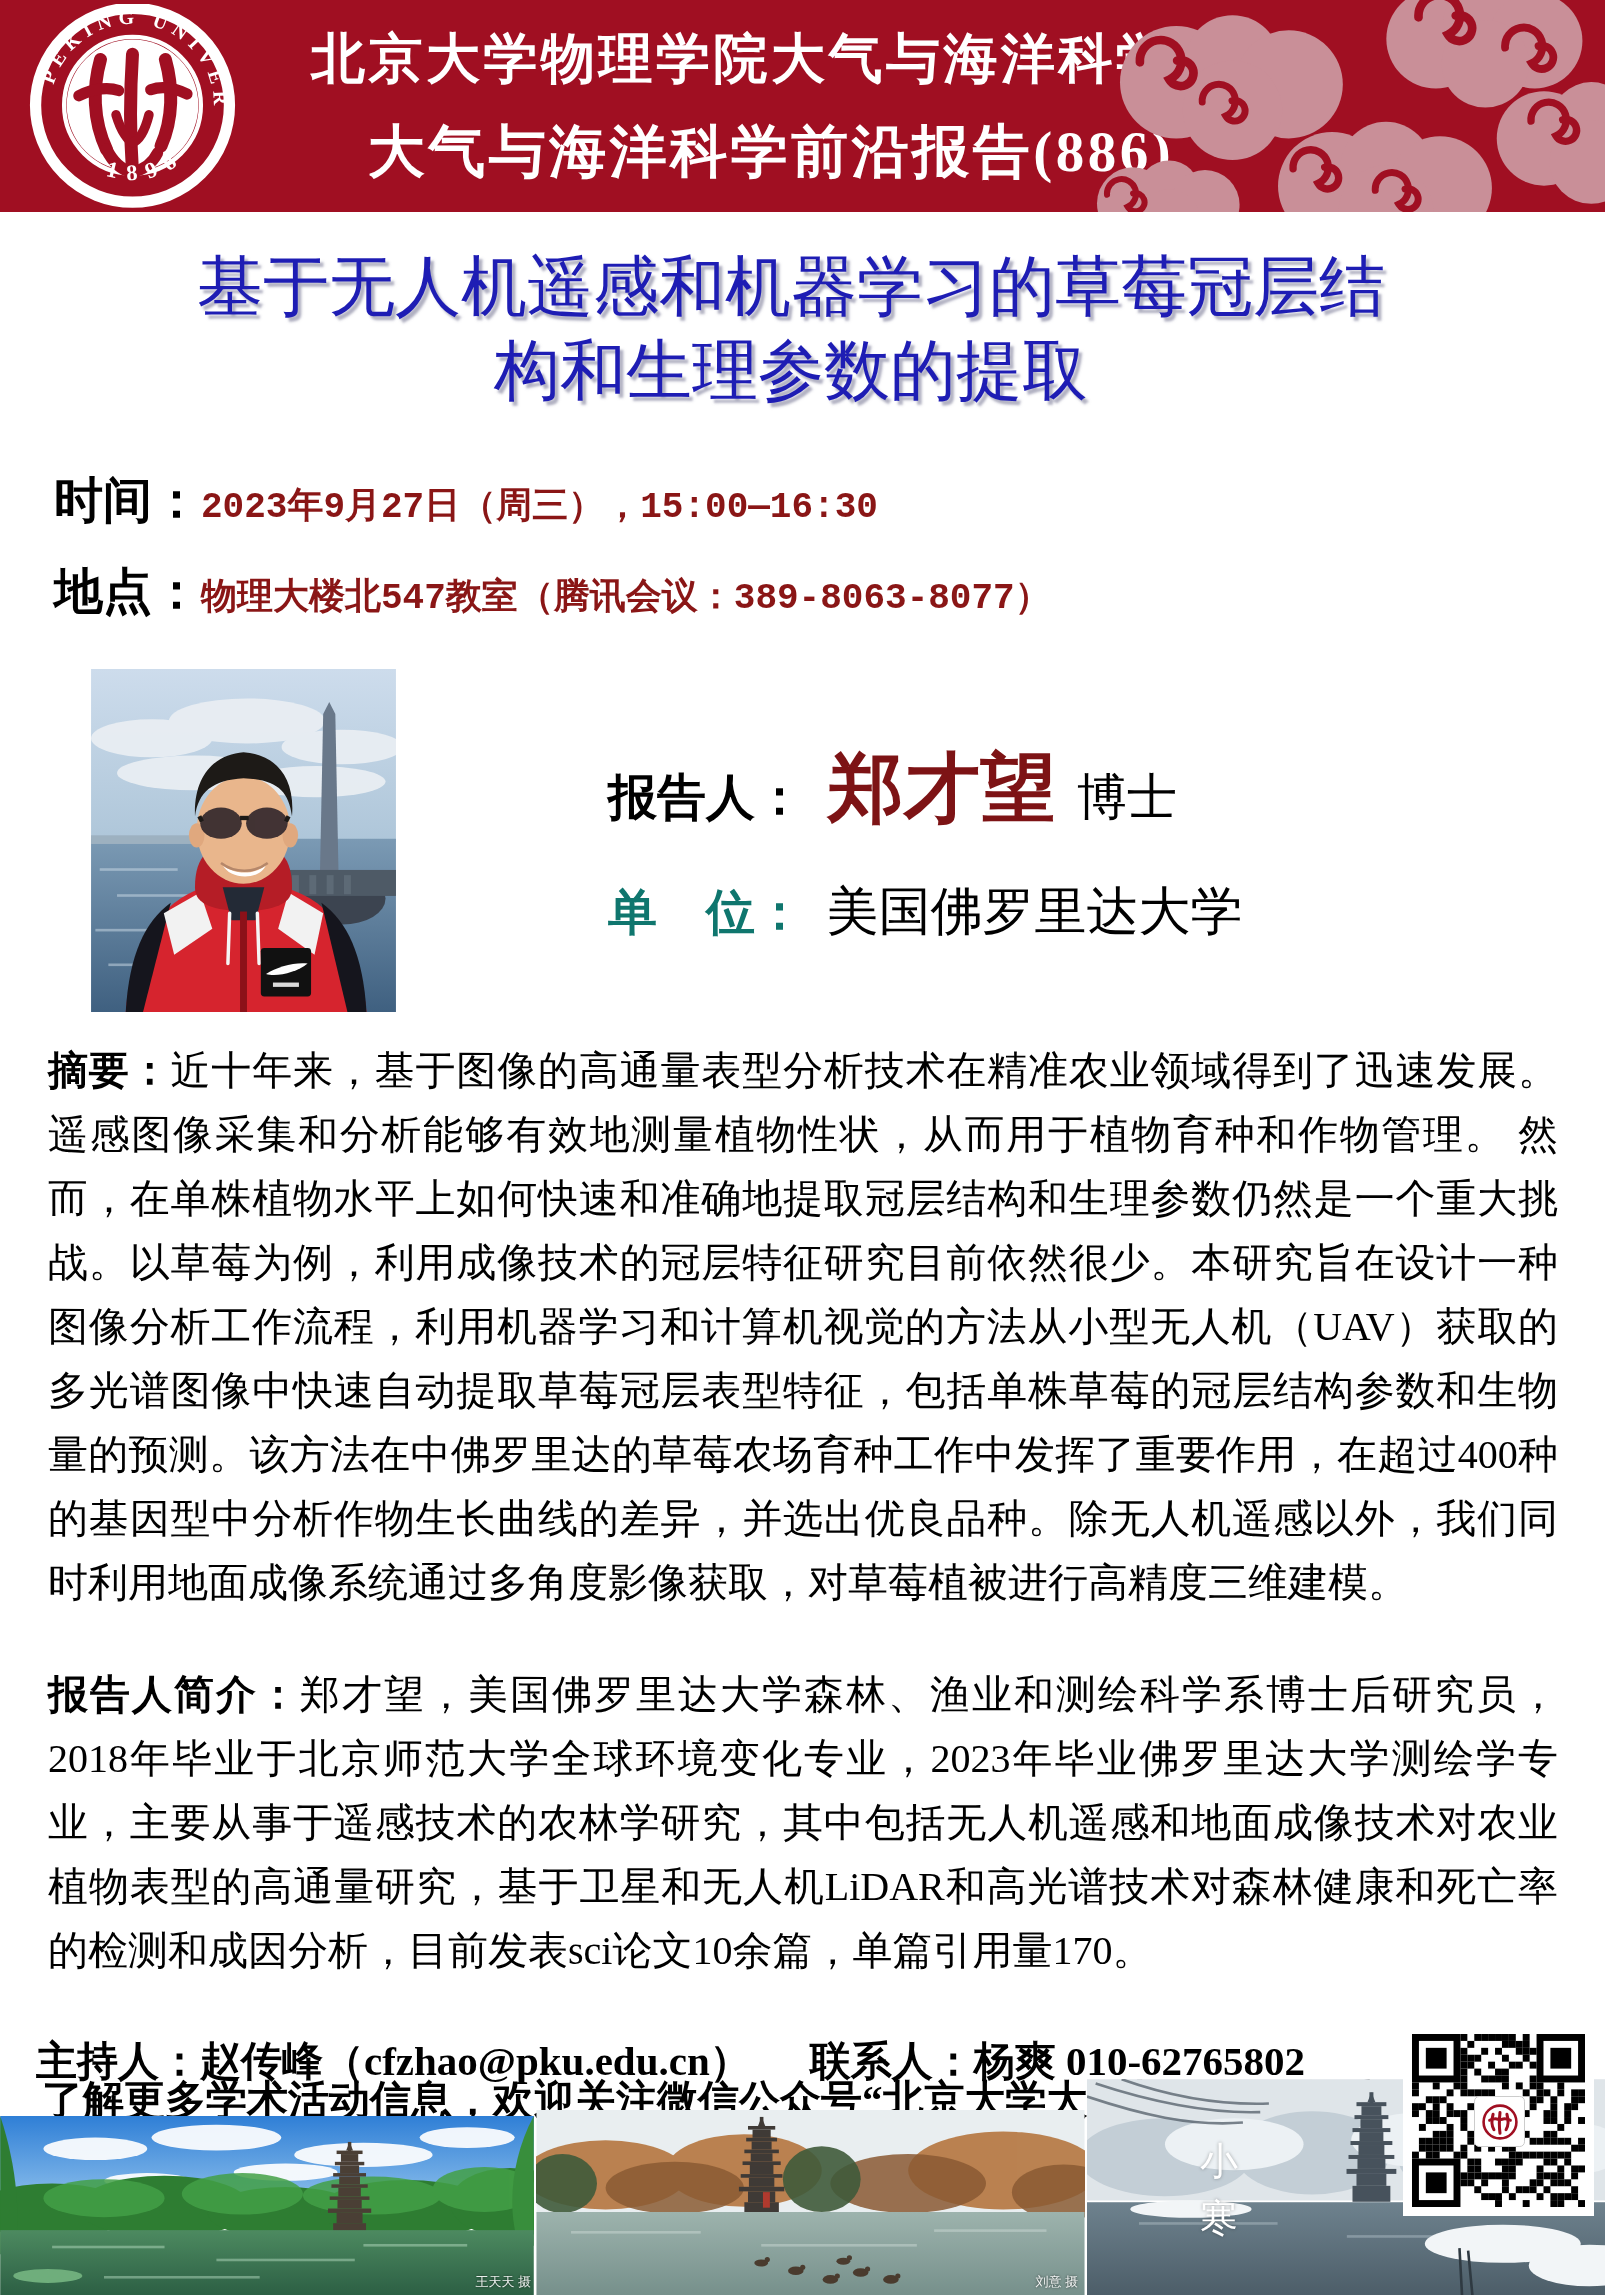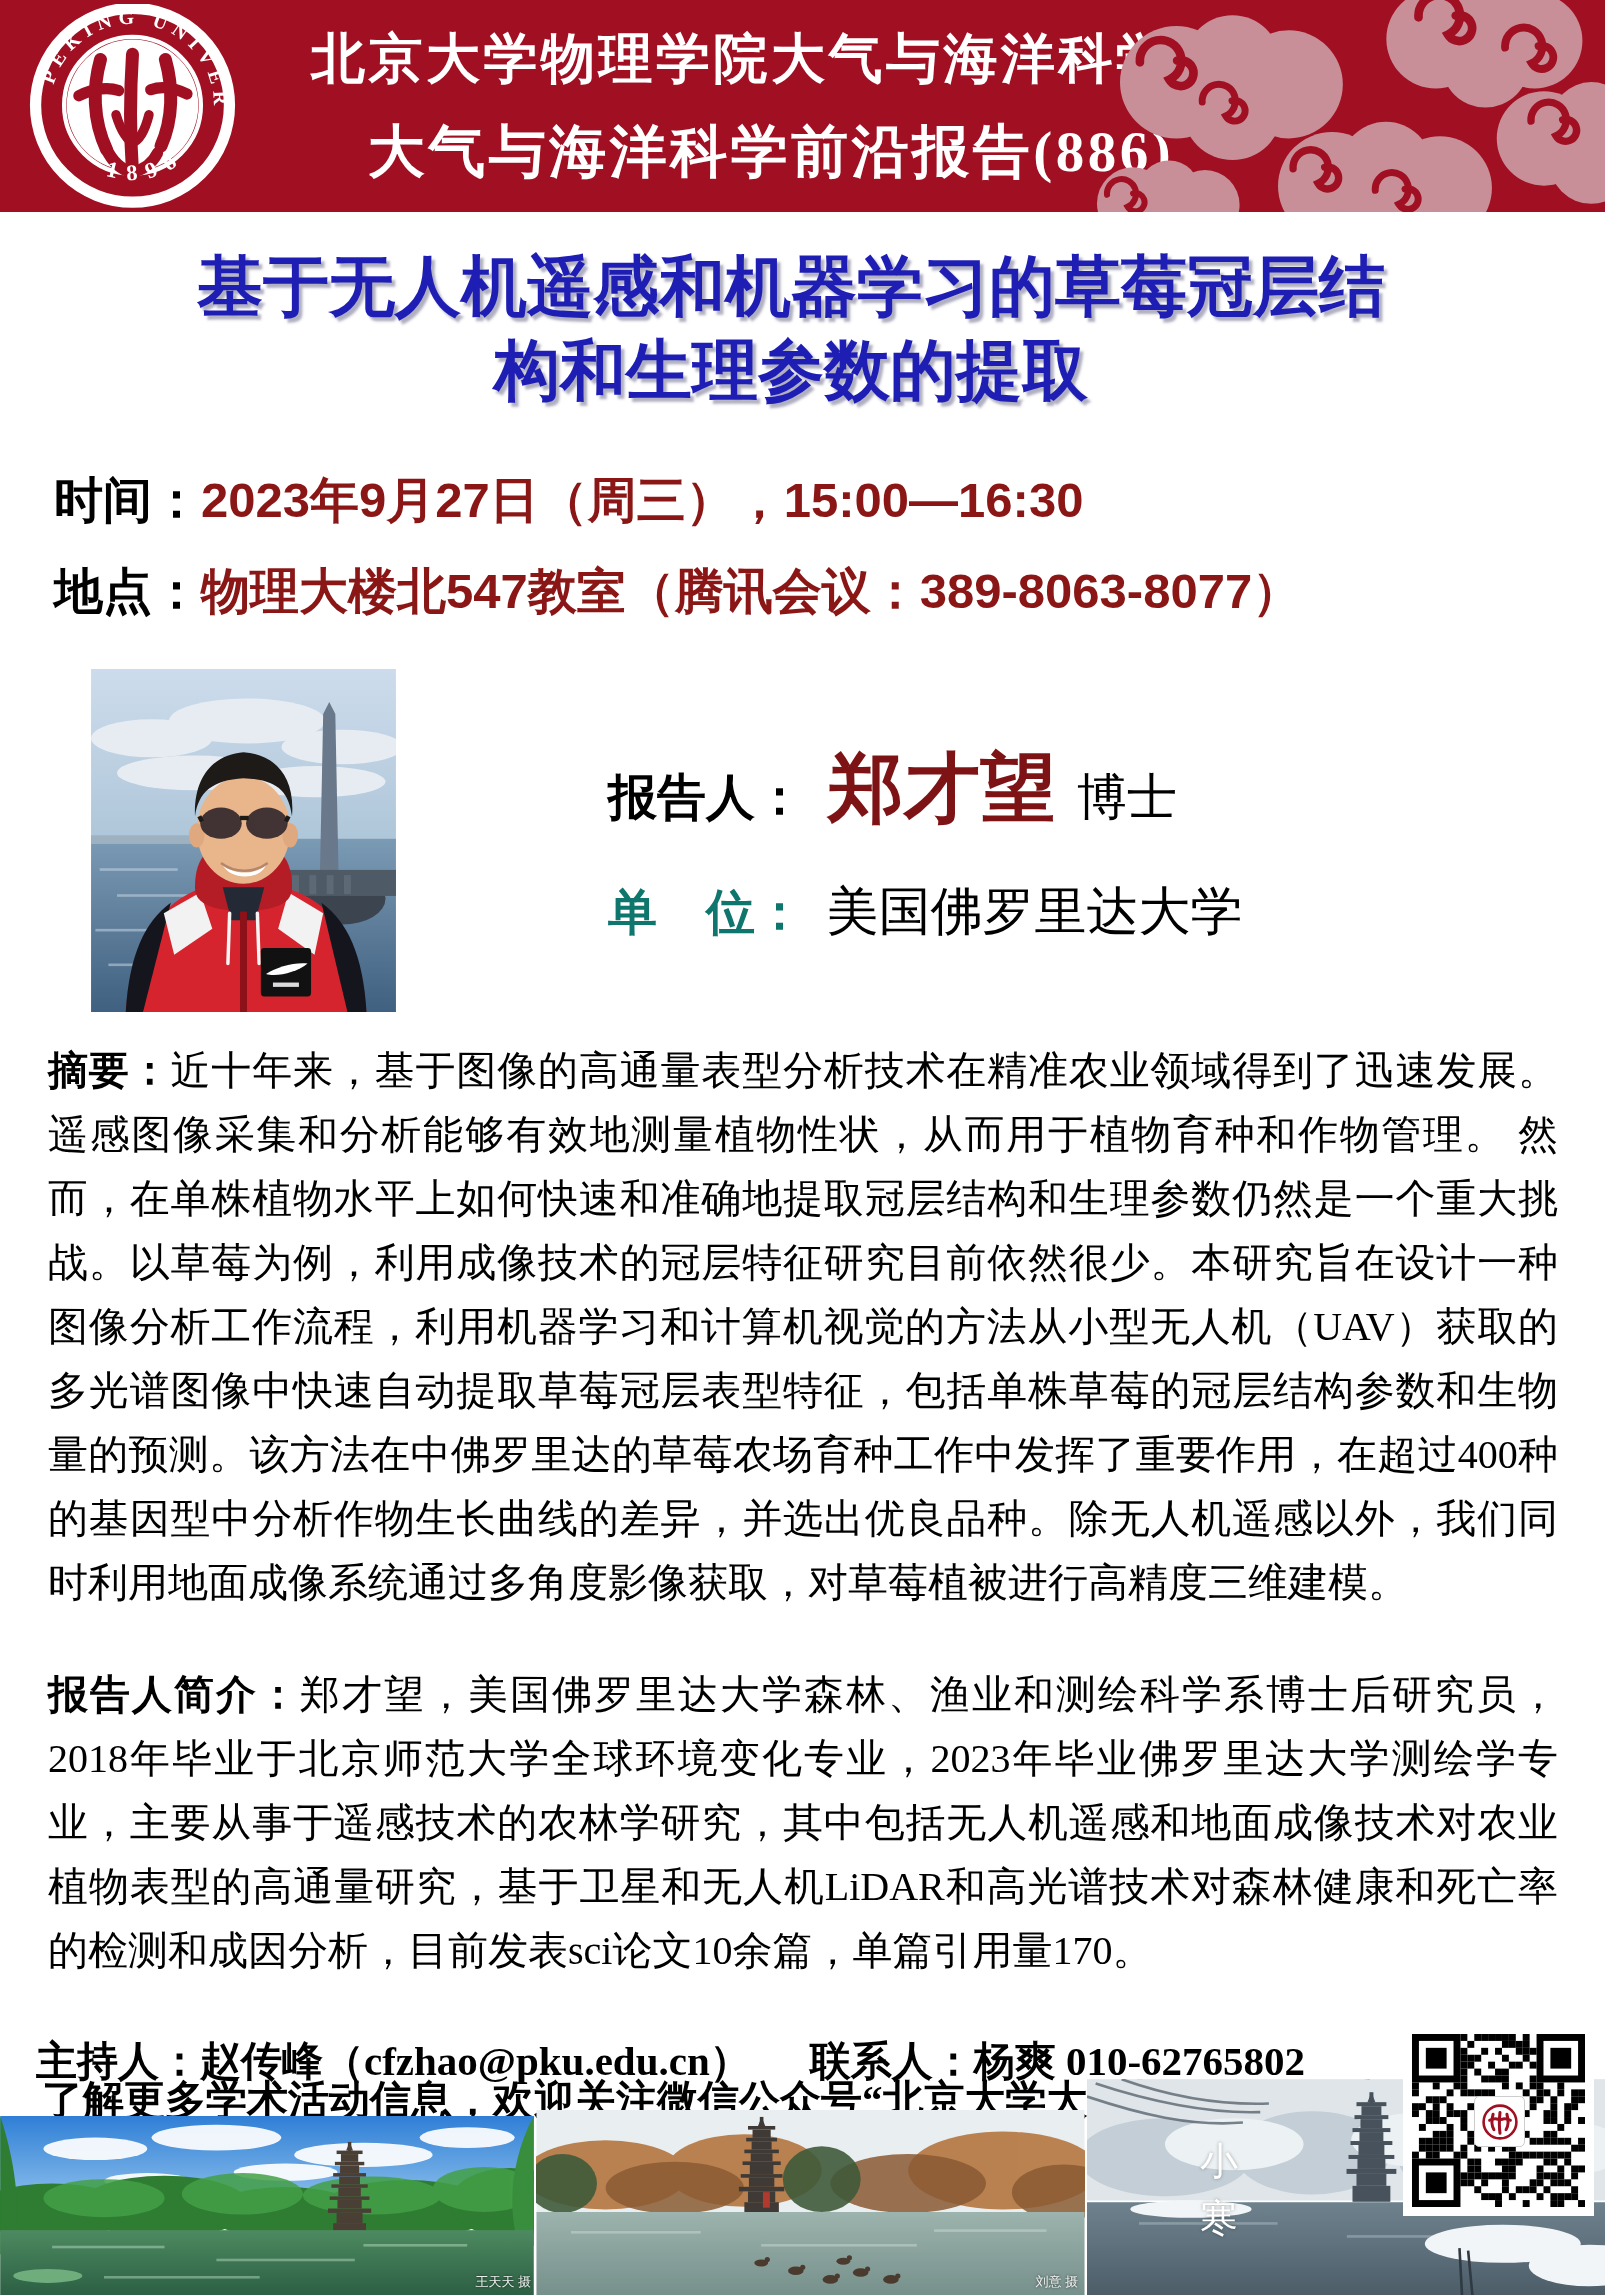--- a/index.html
+++ b/index.html
@@ -10,29 +10,29 @@
   .banner{position:absolute;left:0;top:0;width:1605px;height:212px;background:#a00f22;}
   .seal{position:absolute;left:26px;top:3.5px;width:213px;height:206px;}
   .banner-titles{position:absolute;left:260px;top:0;width:1022px;height:212px;color:#ffffff;
                  text-align:center;font-family:"Liberation Serif","DejaVu Serif",serif;}
   .banner-line1{position:absolute;left:0;top:22.5px;width:100%;font-size:54px;font-weight:bold;letter-spacing:3.5px;}
   .banner-line2{position:absolute;left:0;top:114px;width:100%;font-size:57px;font-weight:bold;letter-spacing:3.5px;}
   .clouds{position:absolute;right:0;top:0;width:533px;height:212px;}
 
   
   .main-title{position:absolute;left:0;top:244px;width:1582px;text-align:center;color:#1e1db4;
-              font-family:"Liberation Sans","DejaVu Sans",sans-serif;font-weight:bold;
+              font-family:"Liberation Sans","DejaVu Sans",sans-serif;font-weight:normal;
               font-size:66px;line-height:84px;text-shadow:3.5px 4.3px 2.6px rgba(110,110,140,.55);}
 
   
   .meta-row{position:absolute;left:54px;white-space:nowrap;}
   .meta-row.time{top:468px;}
   .meta-row.loc{top:559px;}
   .mlabel{font-family:"Liberation Sans","DejaVu Sans",sans-serif;font-weight:bold;color:#000;font-size:49px;}
-  .mvalue{font-family:Liberation Sans, sans-serif;font-weight:bold;color:#8a1616;font-size:49px;}
+  .mvalue{font-family:Liberation Mono, monospace;font-weight:bold;color:#8a1616;font-size:36px;}
 
   
   .speaker-photo{position:absolute;left:91px;top:669px;width:305px;height:343px;overflow:hidden;}
   .speaker-info{position:absolute;left:586px;top:738px;width:953px;margin-left:22px;}
   .sp-row{display:flex;align-items:baseline;white-space:nowrap;}
   .sp-row1 .splabel{font-family:"Liberation Sans","DejaVu Sans",sans-serif;font-weight:bold;font-size:49px;color:#000;}
   .sp-name{font-family:"Liberation Sans","DejaVu Sans",sans-serif;font-weight:bold;font-size:76px;color:#7d1315;margin-left:24px;text-align:center;}
   .sp-degree{font-family:"Liberation Serif","DejaVu Serif",serif;font-size:50px;color:#000;margin-left:21px;}
   .sp-row2{margin-top:36px;}
   .sp-row2 .splabel{font-family:"Liberation Sans","DejaVu Sans",sans-serif;font-weight:bold;font-size:49px;color:#0f766e;}

